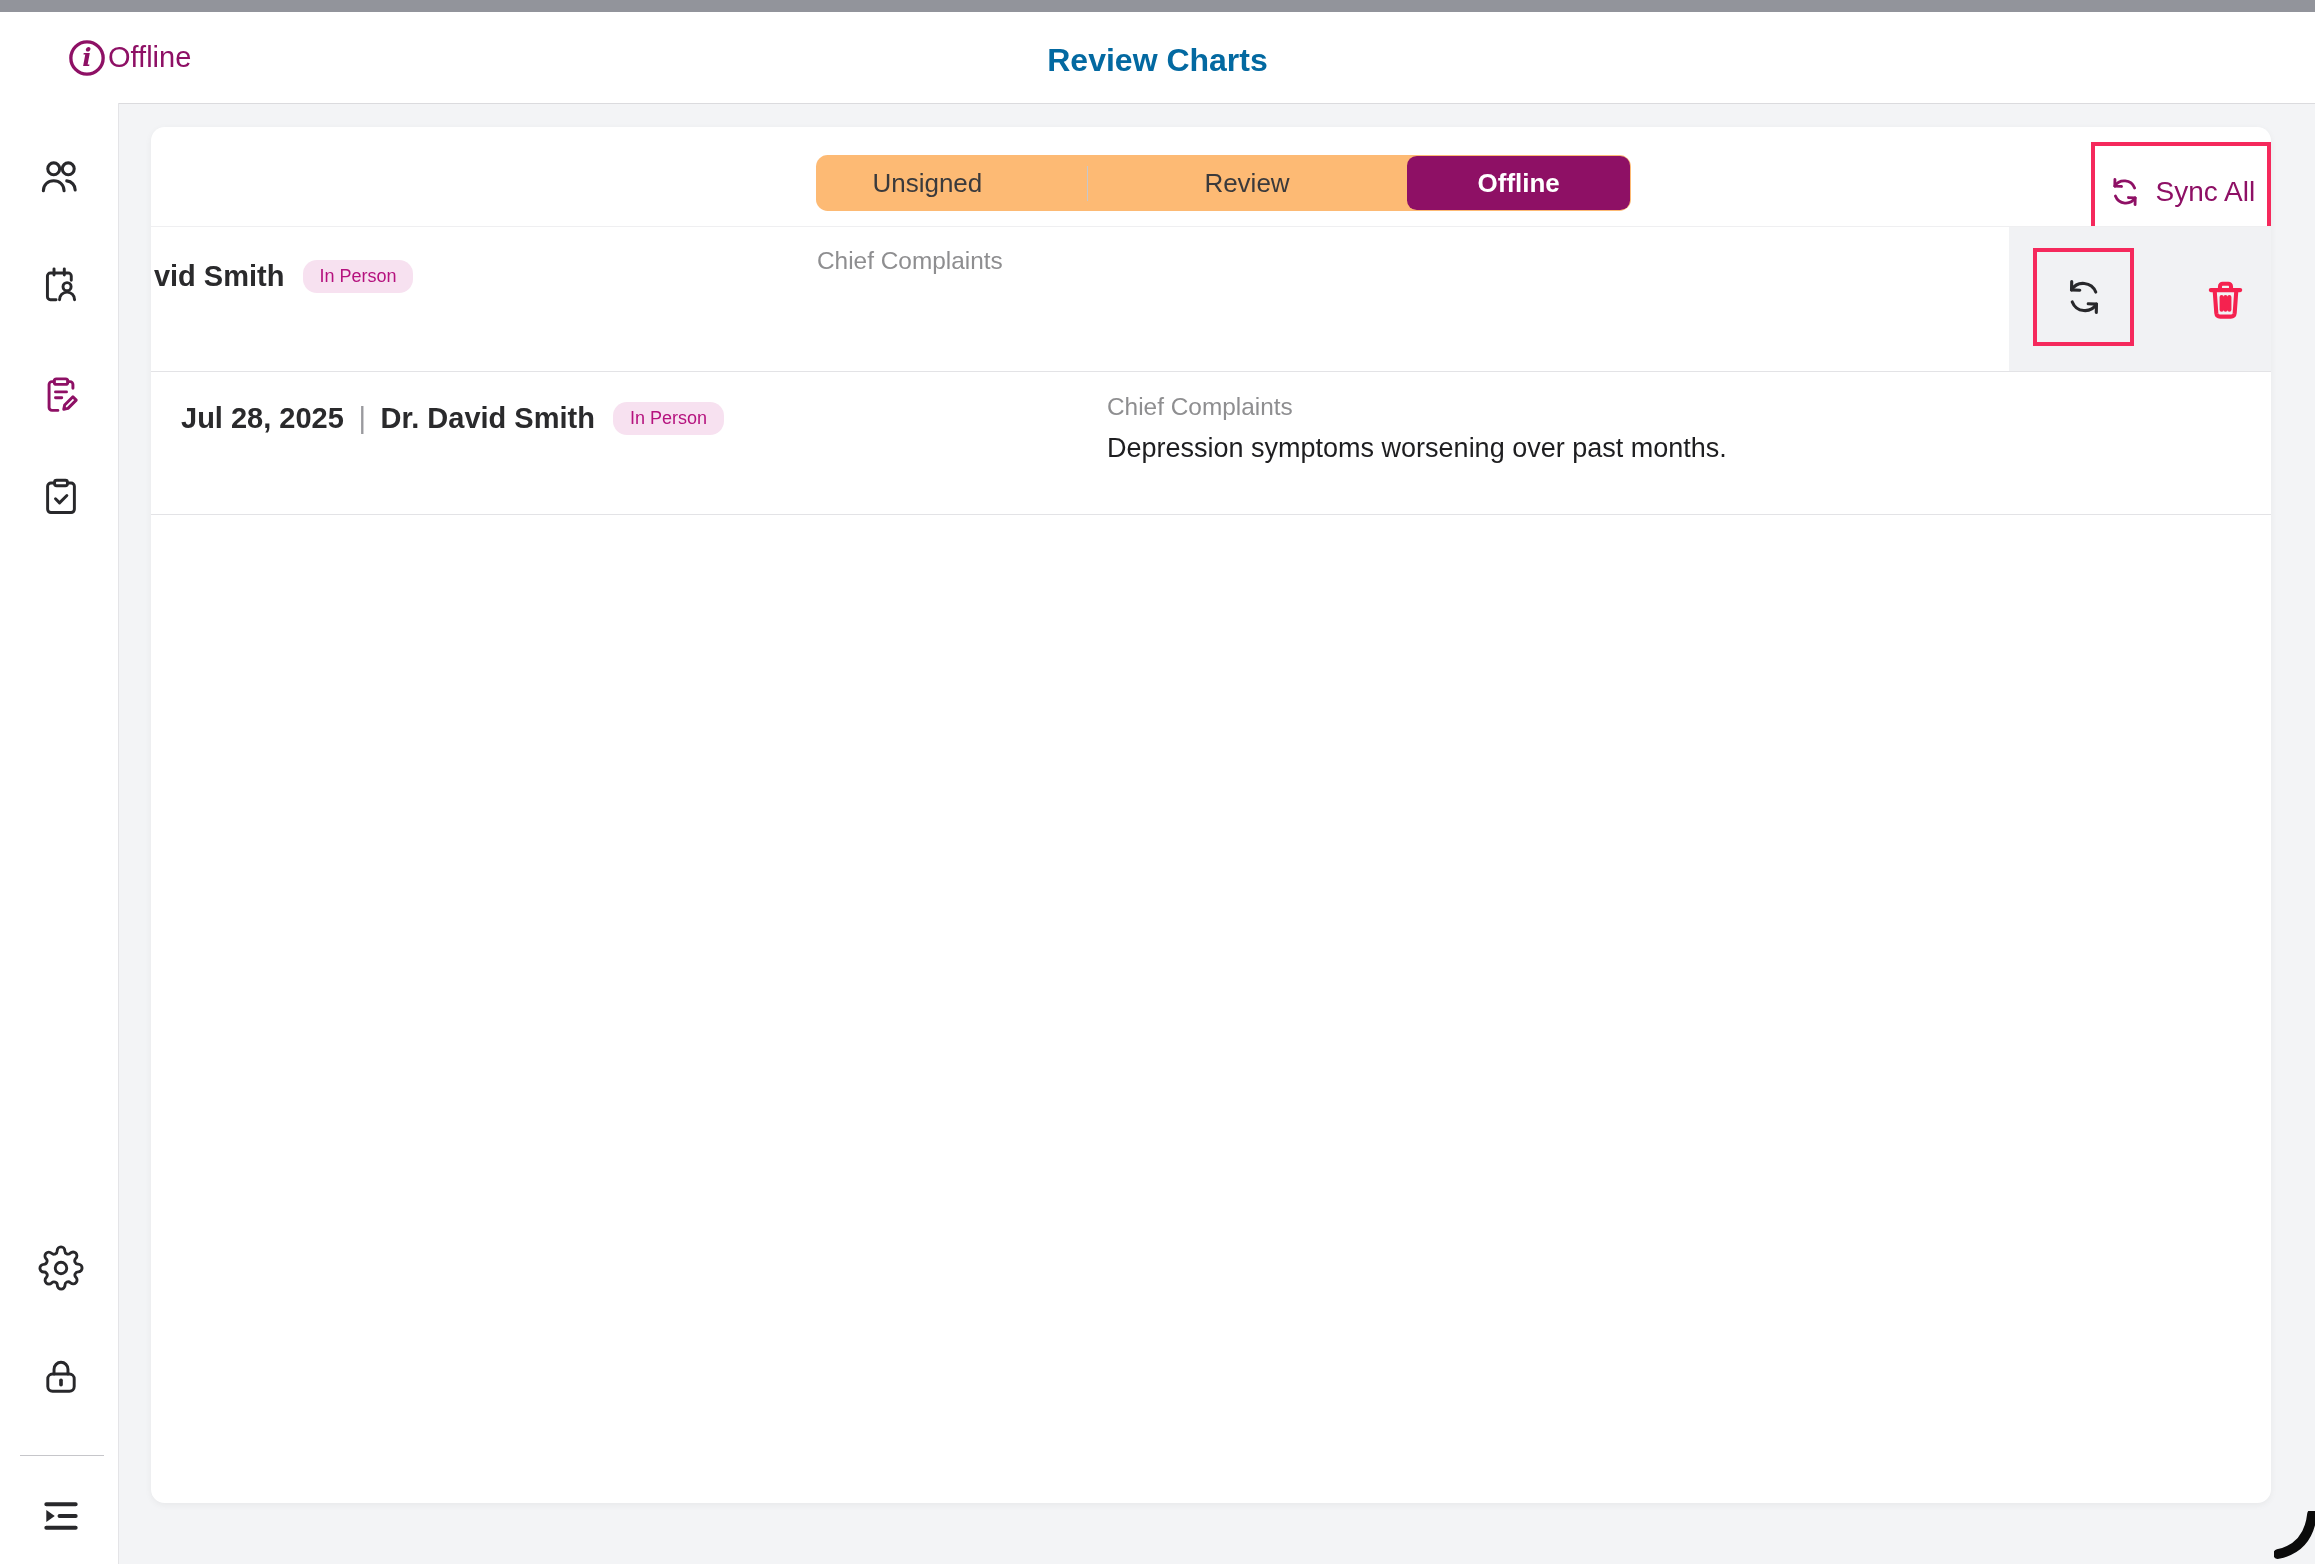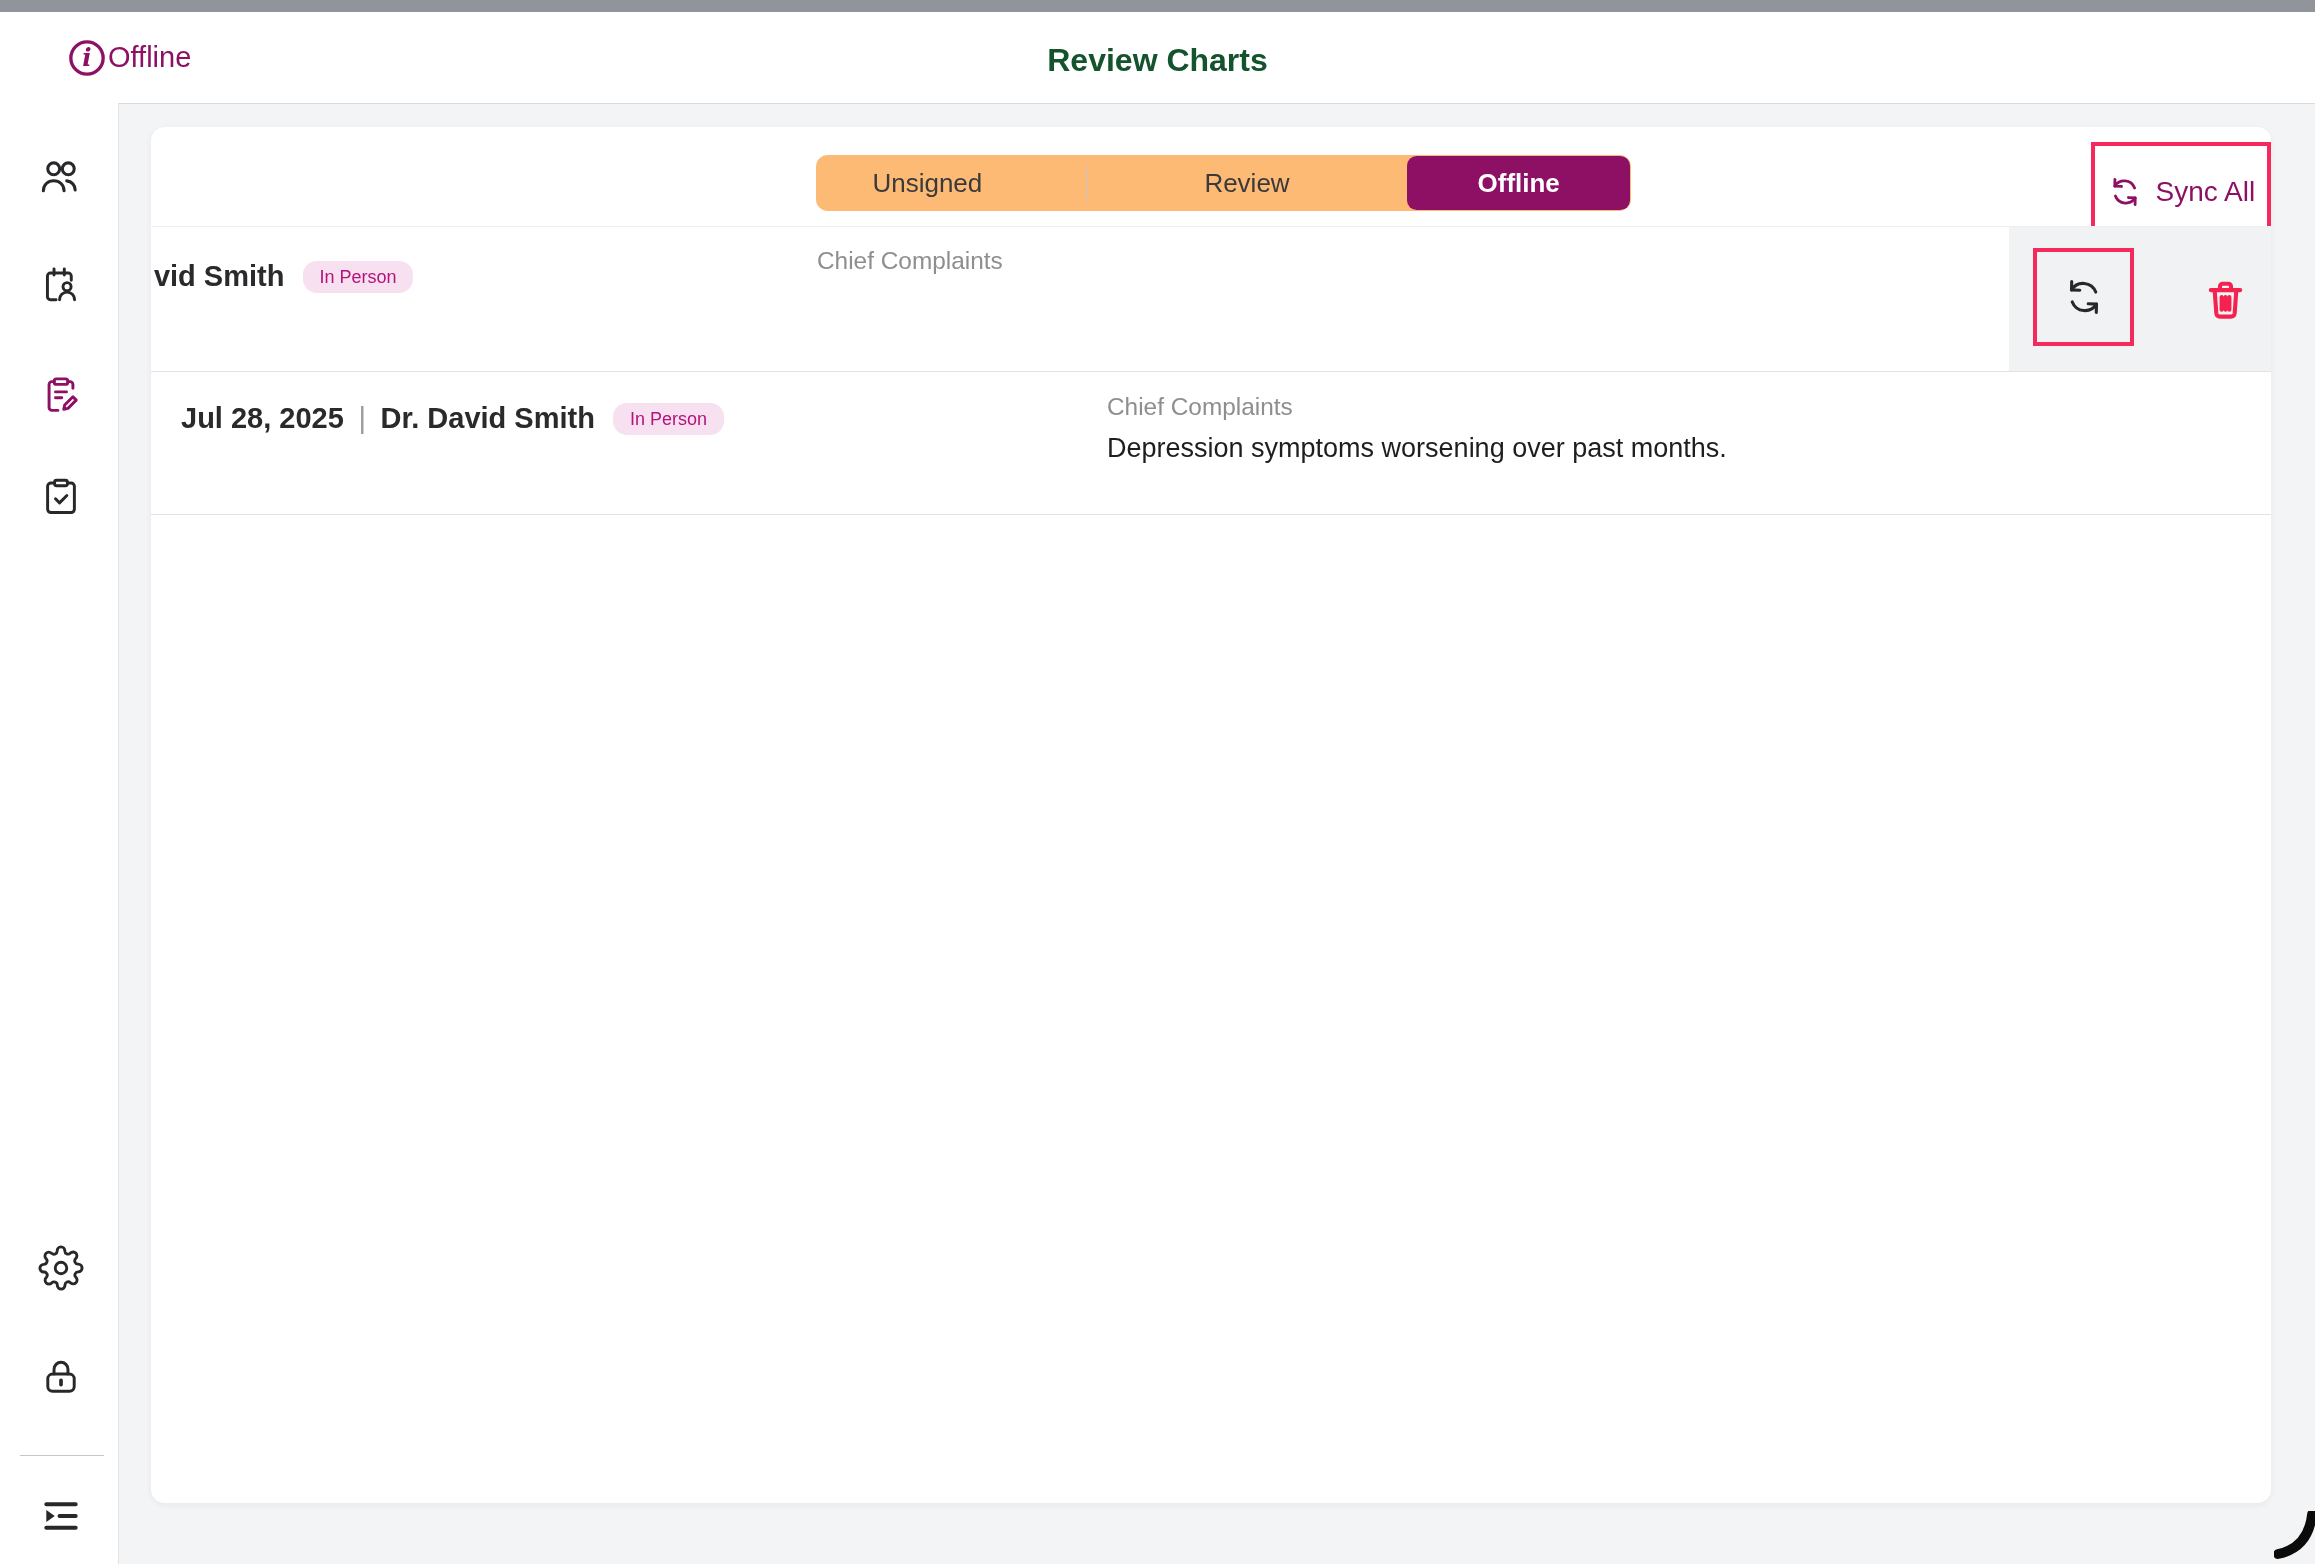--- a/index.html
+++ b/index.html
@@ -12,21 +12,21 @@
     --label-gray:#8E8E90;
   }
   *{margin:0;padding:0;box-sizing:border-box;}
   html,body{width:2315px;height:1564px;overflow:hidden;}
   body{font-family:"Liberation Sans",sans-serif;background:#F3F4F6;position:relative;}
 
   .topbar{position:absolute;top:0;left:0;width:2315px;height:11.7px;background:var(--topbar);}
   .header{position:absolute;top:11.7px;left:0;width:2315px;height:92px;background:#fff;}
   .offline-indicator{position:absolute;left:68px;top:27px;display:flex;align-items:center;gap:2px;color:var(--brand);font-size:29px;}
   .offline-indicator svg{display:block;}
-  .page-title{position:absolute;left:0;right:0;top:30px;text-align:center;font-size:32px;font-weight:700;color:#14532d;}
+  .page-title{position:absolute;left:0;right:0;top:30px;text-align:center;font-size:32px;font-weight:700;color:#0369a1;}
 
   .sidebar{position:absolute;top:103px;left:0;bottom:0;width:119px;background:#fff;border-right:1px solid #E4E4E7;}
   .nav-btn{position:absolute;left:32px;width:57px;height:57px;display:flex;align-items:center;justify-content:center;color:#28282B;background:none;border:none;}
   .nav-btn svg{display:block;}
   .nav-btn.active{color:var(--brand);}
   .nav-people{top:46px;}
   .nav-calendar{top:153px;}
   .nav-charts{top:263px;}
   .nav-tasks{top:365px;}
   .nav-gear{top:1136px;}
@@ -44,21 +44,21 @@
   .segment.active{background:var(--brand);color:#fff;font-weight:700;border-radius:9.8px;margin:1px;}
 
   .sync-all-box{position:absolute;right:0;top:14.6px;width:180px;height:100px;border:4.9px solid var(--annotation);background:#fff;display:flex;align-items:center;justify-content:center;gap:12.7px;}
   .sync-all-btn{display:flex;align-items:center;gap:12.7px;background:none;border:none;color:var(--brand);font-family:inherit;}
   .sync-all-label{font-size:28px;color:var(--brand);}
 
   .chart-row{position:absolute;left:0;width:100%;}
   .row-1{top:99px;height:146px;border-top:1px solid #EFEFF1;border-bottom:1px solid #E3E3E6;}
   .row-2{top:246px;height:142px;border-bottom:1px solid #E3E3E6;}
 
-  .row-title{position:absolute;display:flex;align-items:flex-end;font-size:29px;font-weight:700;color:#2A2A2C;white-space:nowrap;}
+  .row-title{position:absolute;display:flex;align-items:flex-start;font-size:29px;font-weight:700;color:#2A2A2C;white-space:nowrap;}
   .row-1 .row-title{left:2.9px;top:33px;}
   .row-2 .row-title{left:30px;top:29px;}
   .pipe{color:#9A9A9E;font-weight:400;margin:0 14.6px;}
   .badge{margin-left:18.5px;background:var(--badge-bg);color:var(--badge-text);font-size:18px;font-weight:400;padding:5.9px 16.6px;border-radius:14px;white-space:nowrap;}
 
   .complaints{position:absolute;top:19.5px;}
   .row-1 .complaints{left:666px;width:1185px;}
   .row-2 .complaints{left:956px;width:1185px;}
   .complaints-label{font-size:24.4px;color:var(--label-gray);margin-bottom:9.8px;}
   .complaints-text{font-size:27px;color:#1E1E20;line-height:1.32;}

